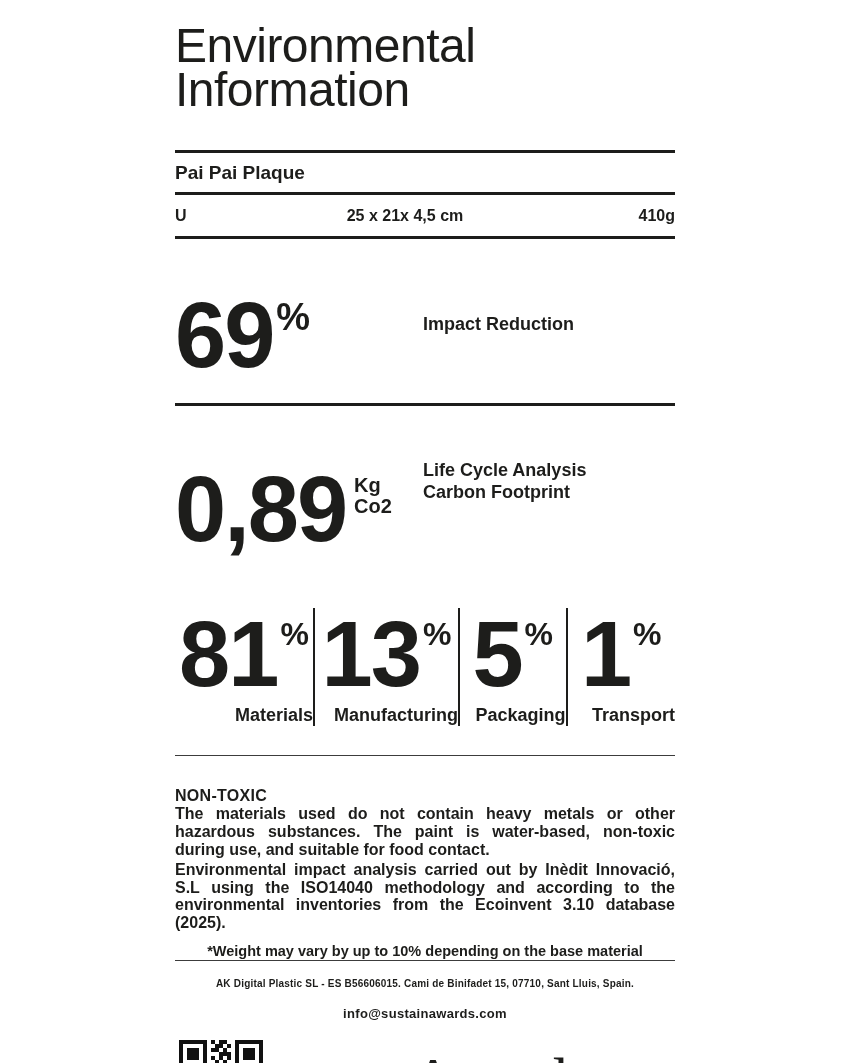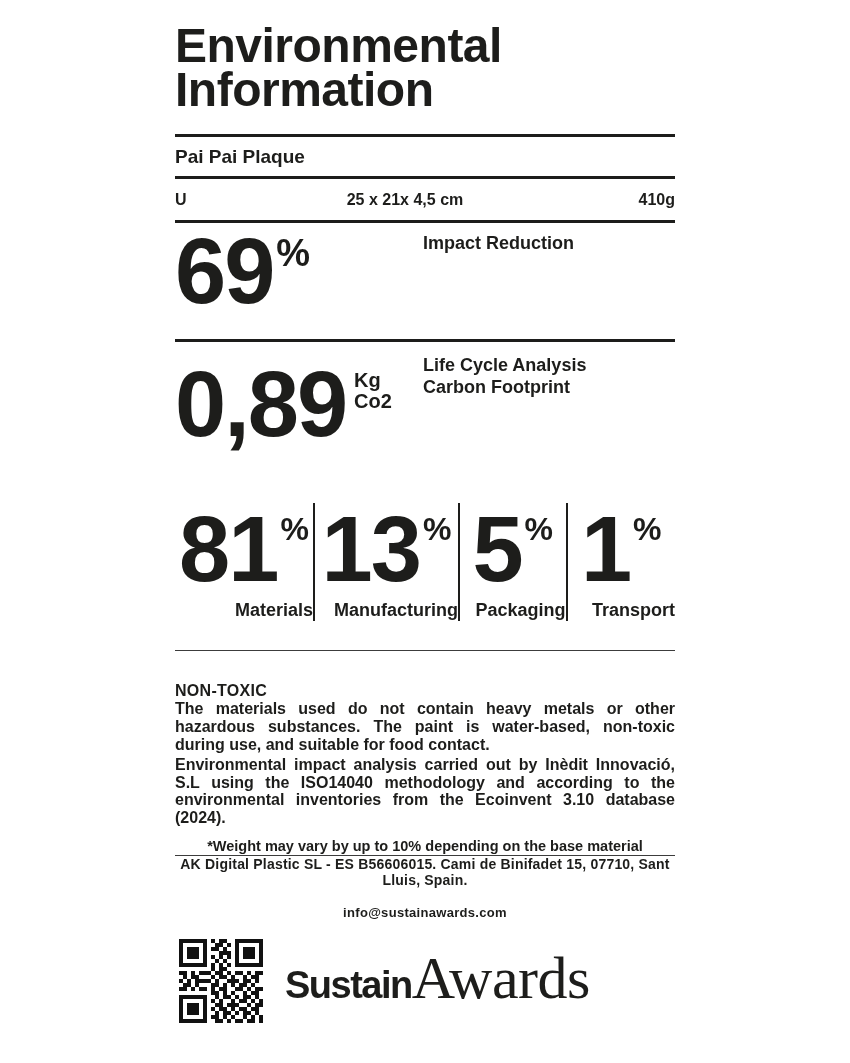--- a/index.html
+++ b/index.html
@@ -6,47 +6,47 @@
   html, body { background: #ffffff; }
   body {
     width: 850px; height: 1063px; overflow: hidden;
     font-family: "Liberation Sans", sans-serif;
     color: #1d1d1b;
   }
   .page { width: 500px; margin-left: 175px; padding-top: 24px; }
 
   
   .title {
-    font-size: 48px; font-weight: 700; line-height: 0.92;
-    letter-spacing: -0.5px; margin-bottom: 22px;
+    font-size: 48px; font-weight: 400; line-height: 0.92;
+    letter-spacing: -0.5px; margin-bottom: 38px;
   }
 
   
   hr.rule { border: none; border-top: 3px solid #1d1d1b; margin: 0; }
   hr.rule.thin { border-top: 1px solid #3c3c3c; }
 
   .product-name { font-size: 19px; font-weight: 700; padding: 9px 0 8px 0; }
 
   .specs-row {
     display: flex; justify-content: space-between; align-items: center;
     font-size: 16px; font-weight: 700; padding: 12px 0 11px 0;
   }
   .specs-row .center { position: absolute; left: 0; right: 40px; text-align: center; }
   .specs-row { position: relative; }
 
   
   .metric { position: relative; }
-  .metric.impact { padding: 2px 0 22px 0; }
-  .metric.carbon { padding: 16px 0 0 0; }
+  .metric.impact { padding: 2px 0 22px 0; margin-top: 48px; }
+  .metric.carbon { padding: 16px 0 0 0; margin-top: 41px; }
   .bignum-row { display: flex; align-items: flex-start; }
   .big-num { font-size: 92px; font-weight: 700; line-height: 1; letter-spacing: -2px; }
   .big-sup { font-size: 38px; font-weight: 700; line-height: 1; margin-top: 9px; margin-left: 3px; }
   .unit-stack { font-size: 20px; font-weight: 700; line-height: 1.05; margin: 12px 0 0 8px; }
   .metric-label {
-    position: absolute; left: 248px; top: 10px;
+    position: absolute; left: 248px; top: 27px;
     font-size: 18px; font-weight: 700; line-height: 1.22;
   }
   .metric.carbon .metric-label { top: 13px; }
 
   
   .breakdown { display: flex; margin-top: 53px; }
   .bd-col { padding-top: 0; text-align: right; }
   .bd-col .bignum-row { justify-content: center; }
   .bd-col .big-num { font-size: 92px; }
   .bd-col .big-sup { font-size: 32px; margin-top: 10px; }
@@ -63,21 +63,21 @@
   .notes { margin-top: 31px; }
   .note-heading { font-size: 16px; font-weight: 700; letter-spacing: 0.3px; }
   .notes p {
     font-size: 16px; font-weight: 700; line-height: 1.1;
     text-align: justify; margin-bottom: 13px;
   }
   .notes p.para1 { margin-bottom: 3px; }
   .notes p.disclaimer { font-size: 14.5px; text-align: center; margin-bottom: 0; }
 
   .footer-rule { margin-top: 33px; }
-  .address { text-align: center; font-size: 14px; font-weight: 700; letter-spacing: 0.2px; }
+  .address { margin-top: 17px; text-align: center; font-size: 10px; font-weight: 700; letter-spacing: 0.2px; }
   .email { margin-top: 17px; text-align: center; font-size: 13px; font-weight: 700; letter-spacing: 0.3px; }
 
   
   .brand-row { display: flex; align-items: center; margin-top: 19px; }
   .qr { width: 84px; height: 84px; margin-left: 4px; font-size: 0; line-height: 0; }
   .qr .qr-row { height: 4px; white-space: nowrap; }
   .qr .m, .qr .w { display: inline-block; width: 4px; height: 4px; }
   .qr .m { background: #111; }
   .logo { margin-left: 22px; white-space: nowrap; margin-top: -6px; }
   .logo-sans { font-family: "Liberation Sans", sans-serif; font-weight: 700; font-size: 38px; letter-spacing: -1.5px; }
@@ -162,21 +162,21 @@
         <div class="bd-label">Transport</div>
       </div>
     </div>
   </div>
 
   <hr class="rule thin">
 
   <section class="notes">
     <div class="note-heading">NON-TOXIC</div>
     <p class="para1">The materials used do not contain heavy metals or other hazardous substances. The paint is water-based, non-toxic during use, and suitable for food contact.</p>
-    <p>Environmental impact analysis carried out by Inèdit Innovació, S.L using the ISO14040 methodology and according to the environmental inventories from the Ecoinvent 3.10 database (2024).</p>
+    <p>Environmental impact analysis carried out by Inèdit Innovació, S.L using the ISO14040 methodology and according to the environmental inventories from the Ecoinvent 3.10 database (2025).</p>
     <p class="disclaimer">*Weight may vary by up to 10% depending on the base material</p>
   </section>
 
   <hr class="rule thin footer-rule">
 
   <div class="address">AK Digital Plastic SL - ES B56606015. Cami de Binifadet 15, 07710, Sant Lluis, Spain.</div>
   <div class="email">info@sustainawards.com</div>
 
   <div class="brand-row">
     <div class="qr" id="qr">

